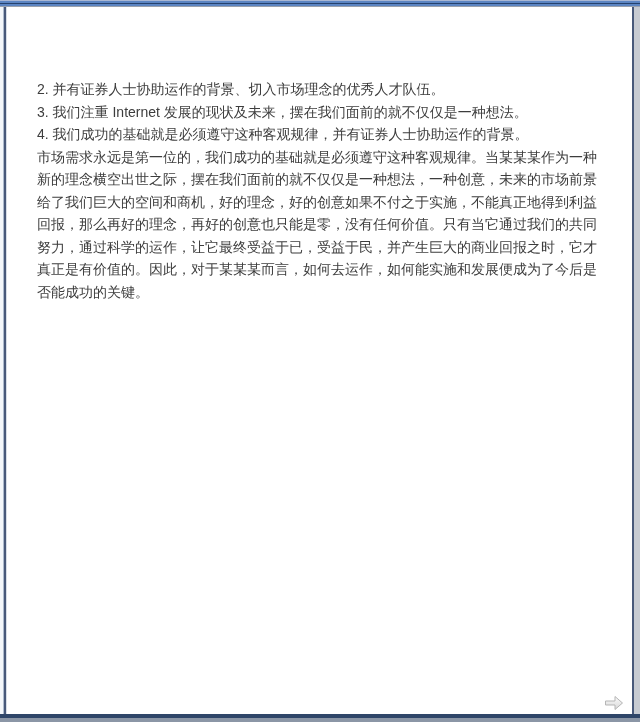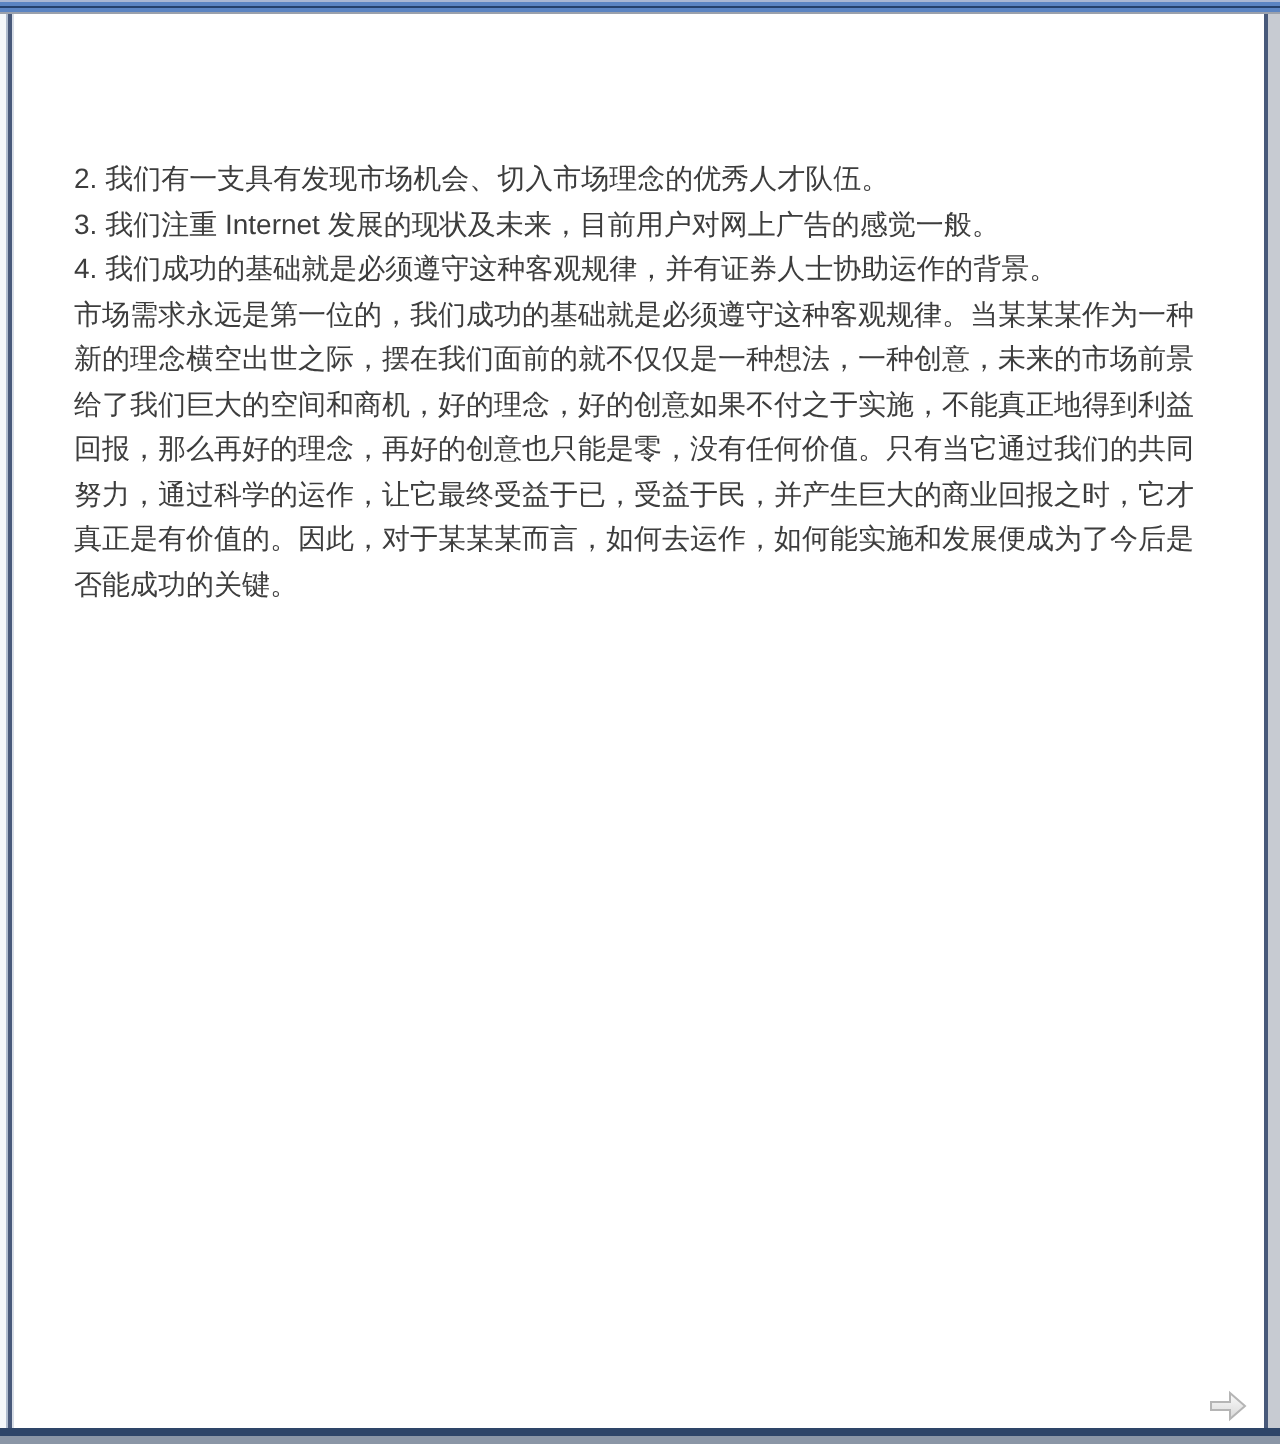--- a/index.html
+++ b/index.html
@@ -89,23 +89,23 @@
 
 <div class="page">
 
   <div class="b-top"></div>
   <div class="b-left"></div>
   <div class="b-right"></div>
   <div class="b-bottom"></div>
 
   <div class="content">
 
-    <p class="list-item li-2"><span>2.</span>&nbsp;<span>我们有一支具有发现市场机会、切入市场理念的优秀人才队伍。</span></p>
+    <p class="list-item li-2"><span>2.</span>&nbsp;<span>并有证券人士协助运作的背景、切入市场理念的优秀人才队伍。</span></p>
 
-    <p class="list-item li-3"><span>3.</span>&nbsp;<span>我们注重 Internet 发展的现状及未来，目前用户对网上广告的感觉一般。</span></p>
+    <p class="list-item li-3"><span>3.</span>&nbsp;<span>我们注重 Internet 发展的现状及未来，摆在我们面前的就不仅仅是一种想法。</span></p>
 
     <p class="list-item li-4"><span>4.</span>&nbsp;<span>我们成功的基础就是必须遵守这种客观规律，并有证券人士协助运作的背景。</span></p>
 
 
     <p class="para-1">市场需求永远是第一位的，我们成功的基础就是必须遵守这种客观规律。当某某某作为一种新的理念横空出世之际，摆在我们面前的就不仅仅是一种想法，一种创意，未来的市场前景给了我们巨大的空间和商机，好的理念，好的创意如果不付之于实施，不能真正地得到利益回报，那么再好的理念，再好的创意也只能是零，没有任何价值。只有当它通过我们的共同努力，通过科学的运作，让它最终受益于已，受益于民，并产生巨大的商业回报之时，它才真正是有价值的。因此，对于某某某而言，如何去运作，如何能实施和发展便成为了今后是否能成功的关键。</p>
 
 
 
   </div>
 

